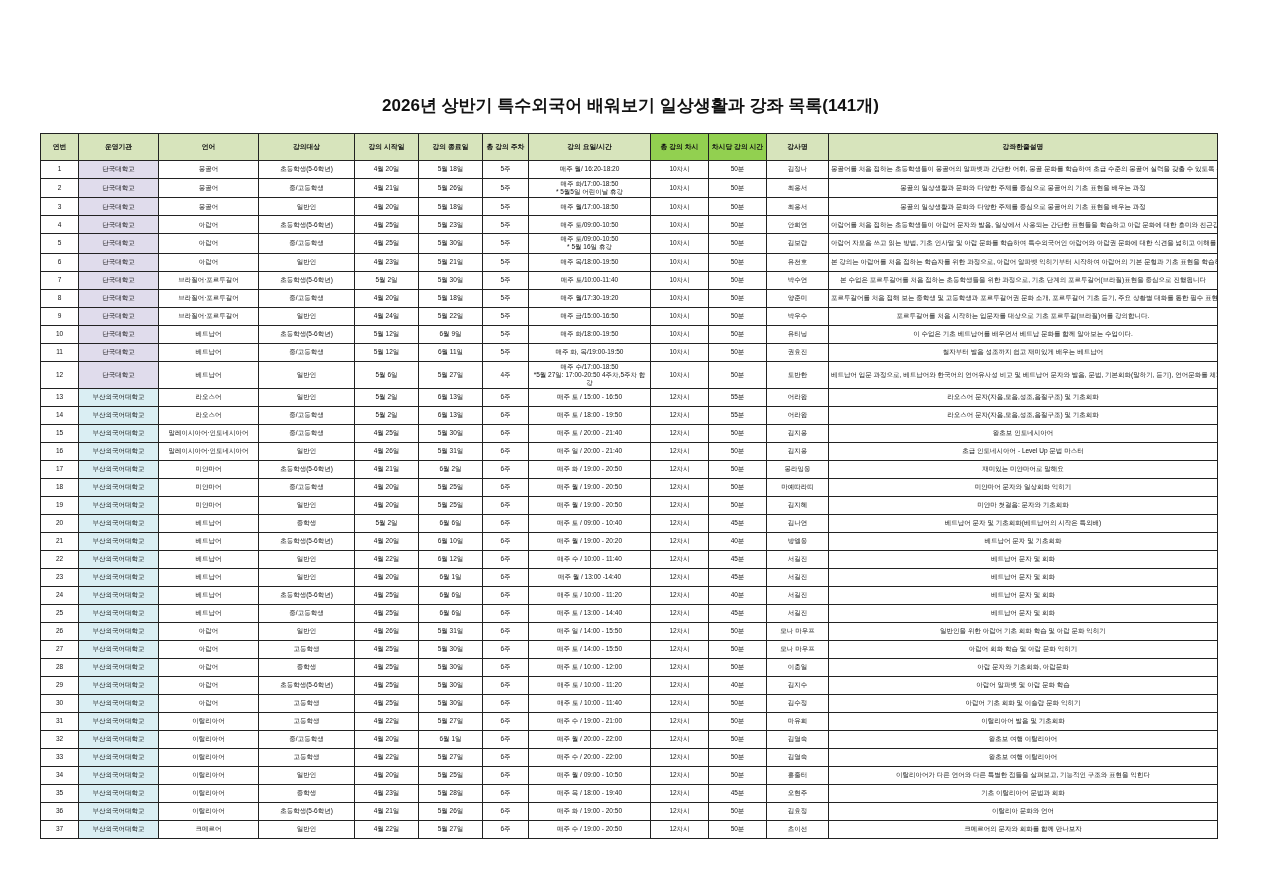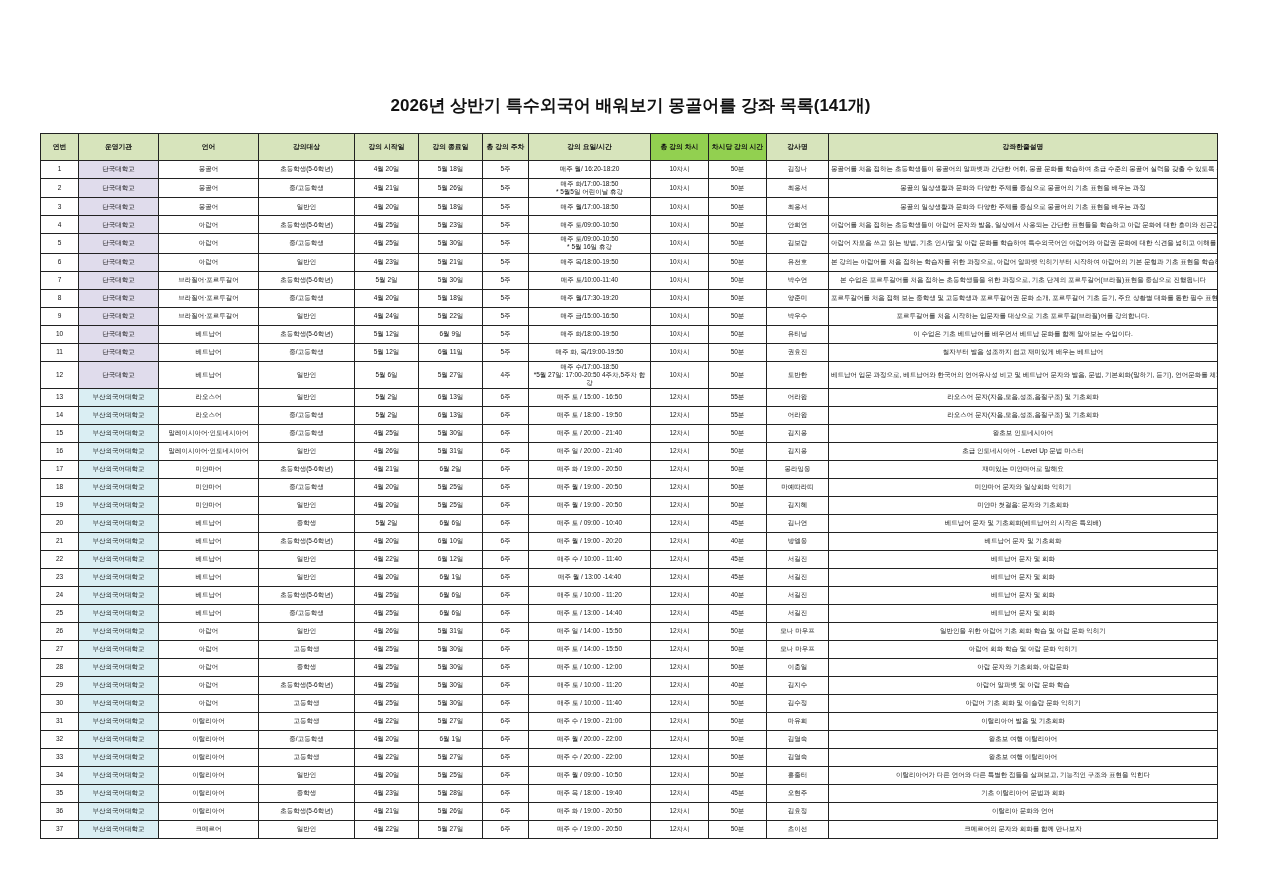--- a/index.html
+++ b/index.html
@@ -18,21 +18,21 @@
   td.org-dankook{background:var(--dankook-bg) !important;}
   td.org-busan{background:var(--busan-bg) !important;}
   td.cell-schedule{white-space:pre-line;font-size:6.2px;}
   td.cell-description{text-align:left;font-size:6.3px;white-space:nowrap;}
   td.cell-language{font-size:6.2px;}
 </style>
 </head>
 <body>
 
 <div class="page">
-  <h1 class="title">2026년 상반기 특수외국어 배워보기 몽골어를 강좌 목록(141개)</h1>
+  <h1 class="title">2026년 상반기 특수외국어 배워보기 일상생활과 강좌 목록(141개)</h1>
   <table class="course-table">
     <colgroup id="cols">
         <col style="width: 38px;">
         <col style="width: 80px;">
         <col style="width: 100px;">
         <col style="width: 96px;">
         <col style="width: 64px;">
         <col style="width: 64px;">
         <col style="width: 46px;">
         <col style="width: 122px;">

